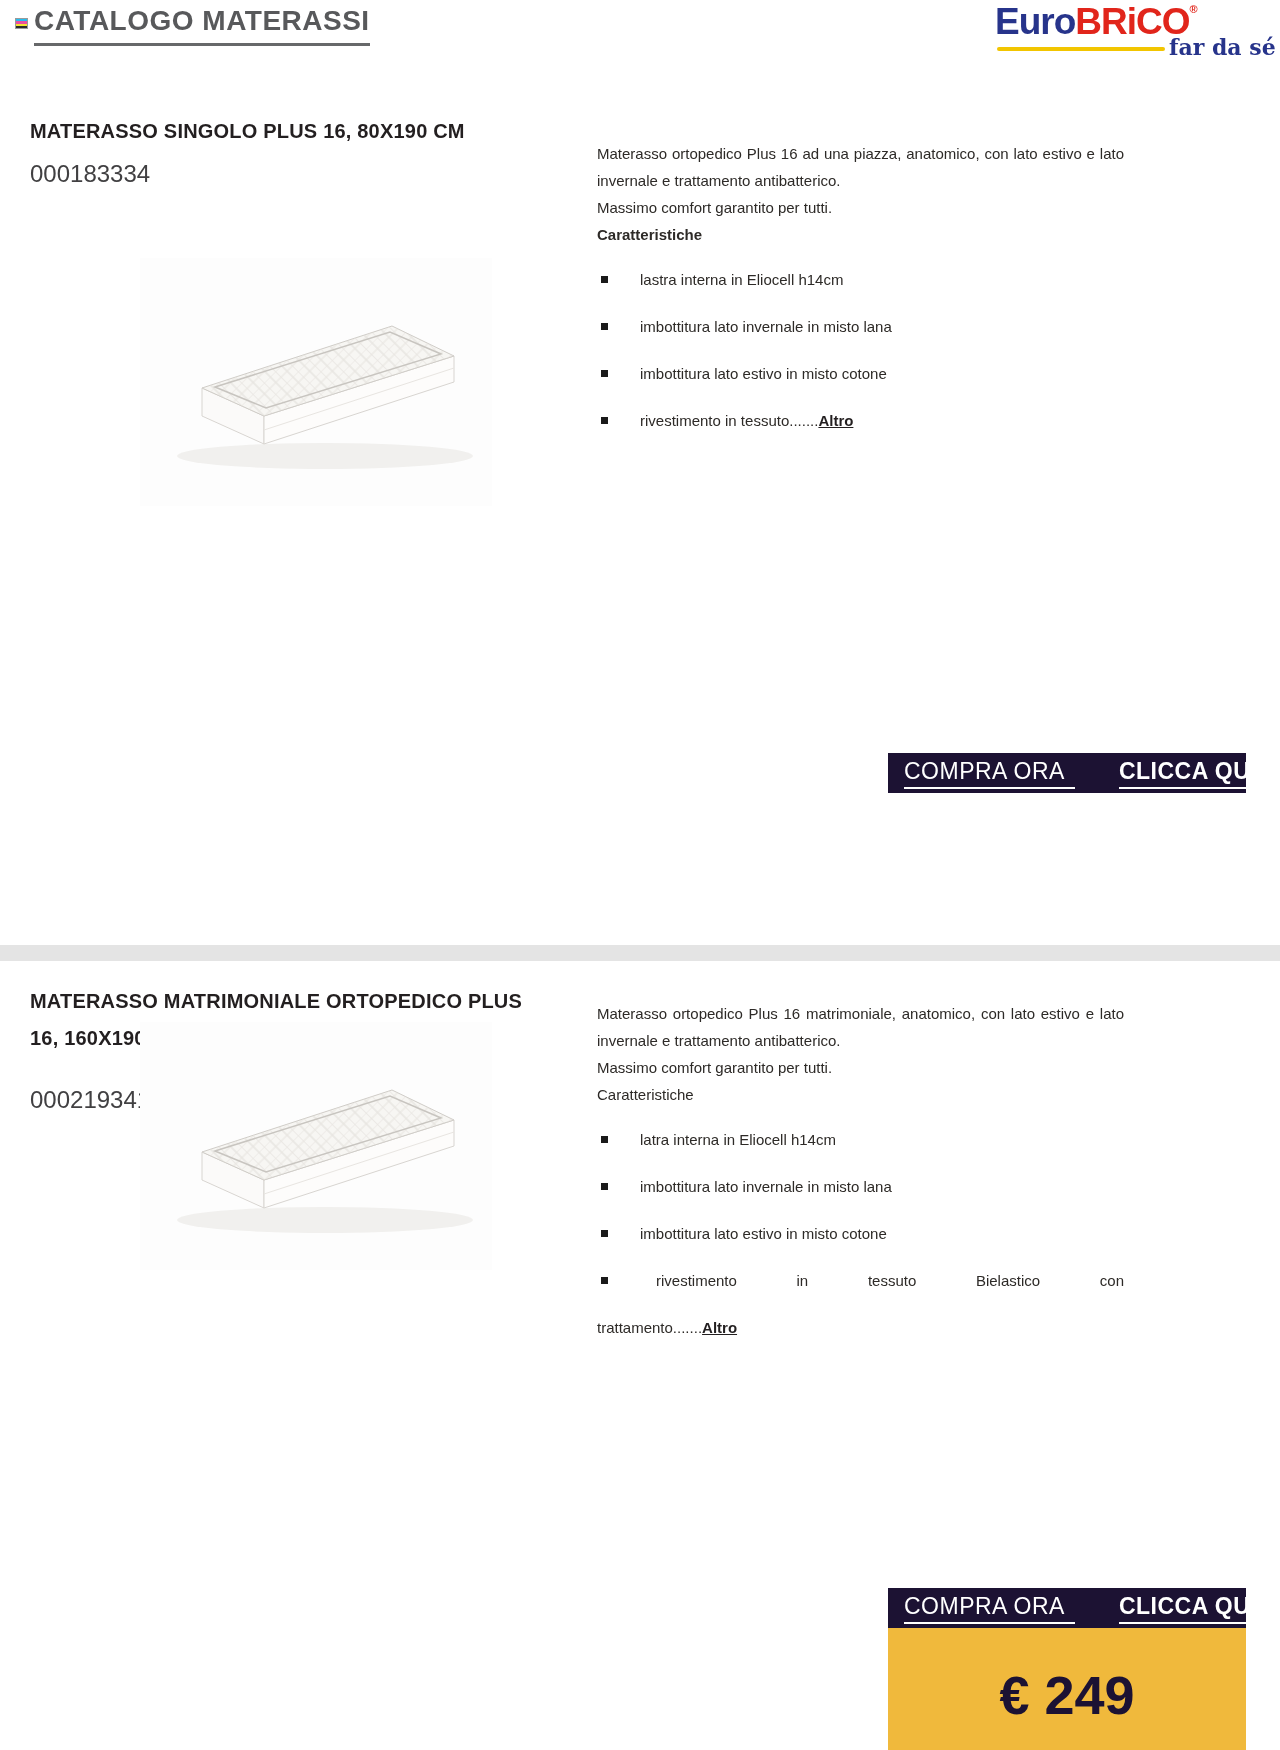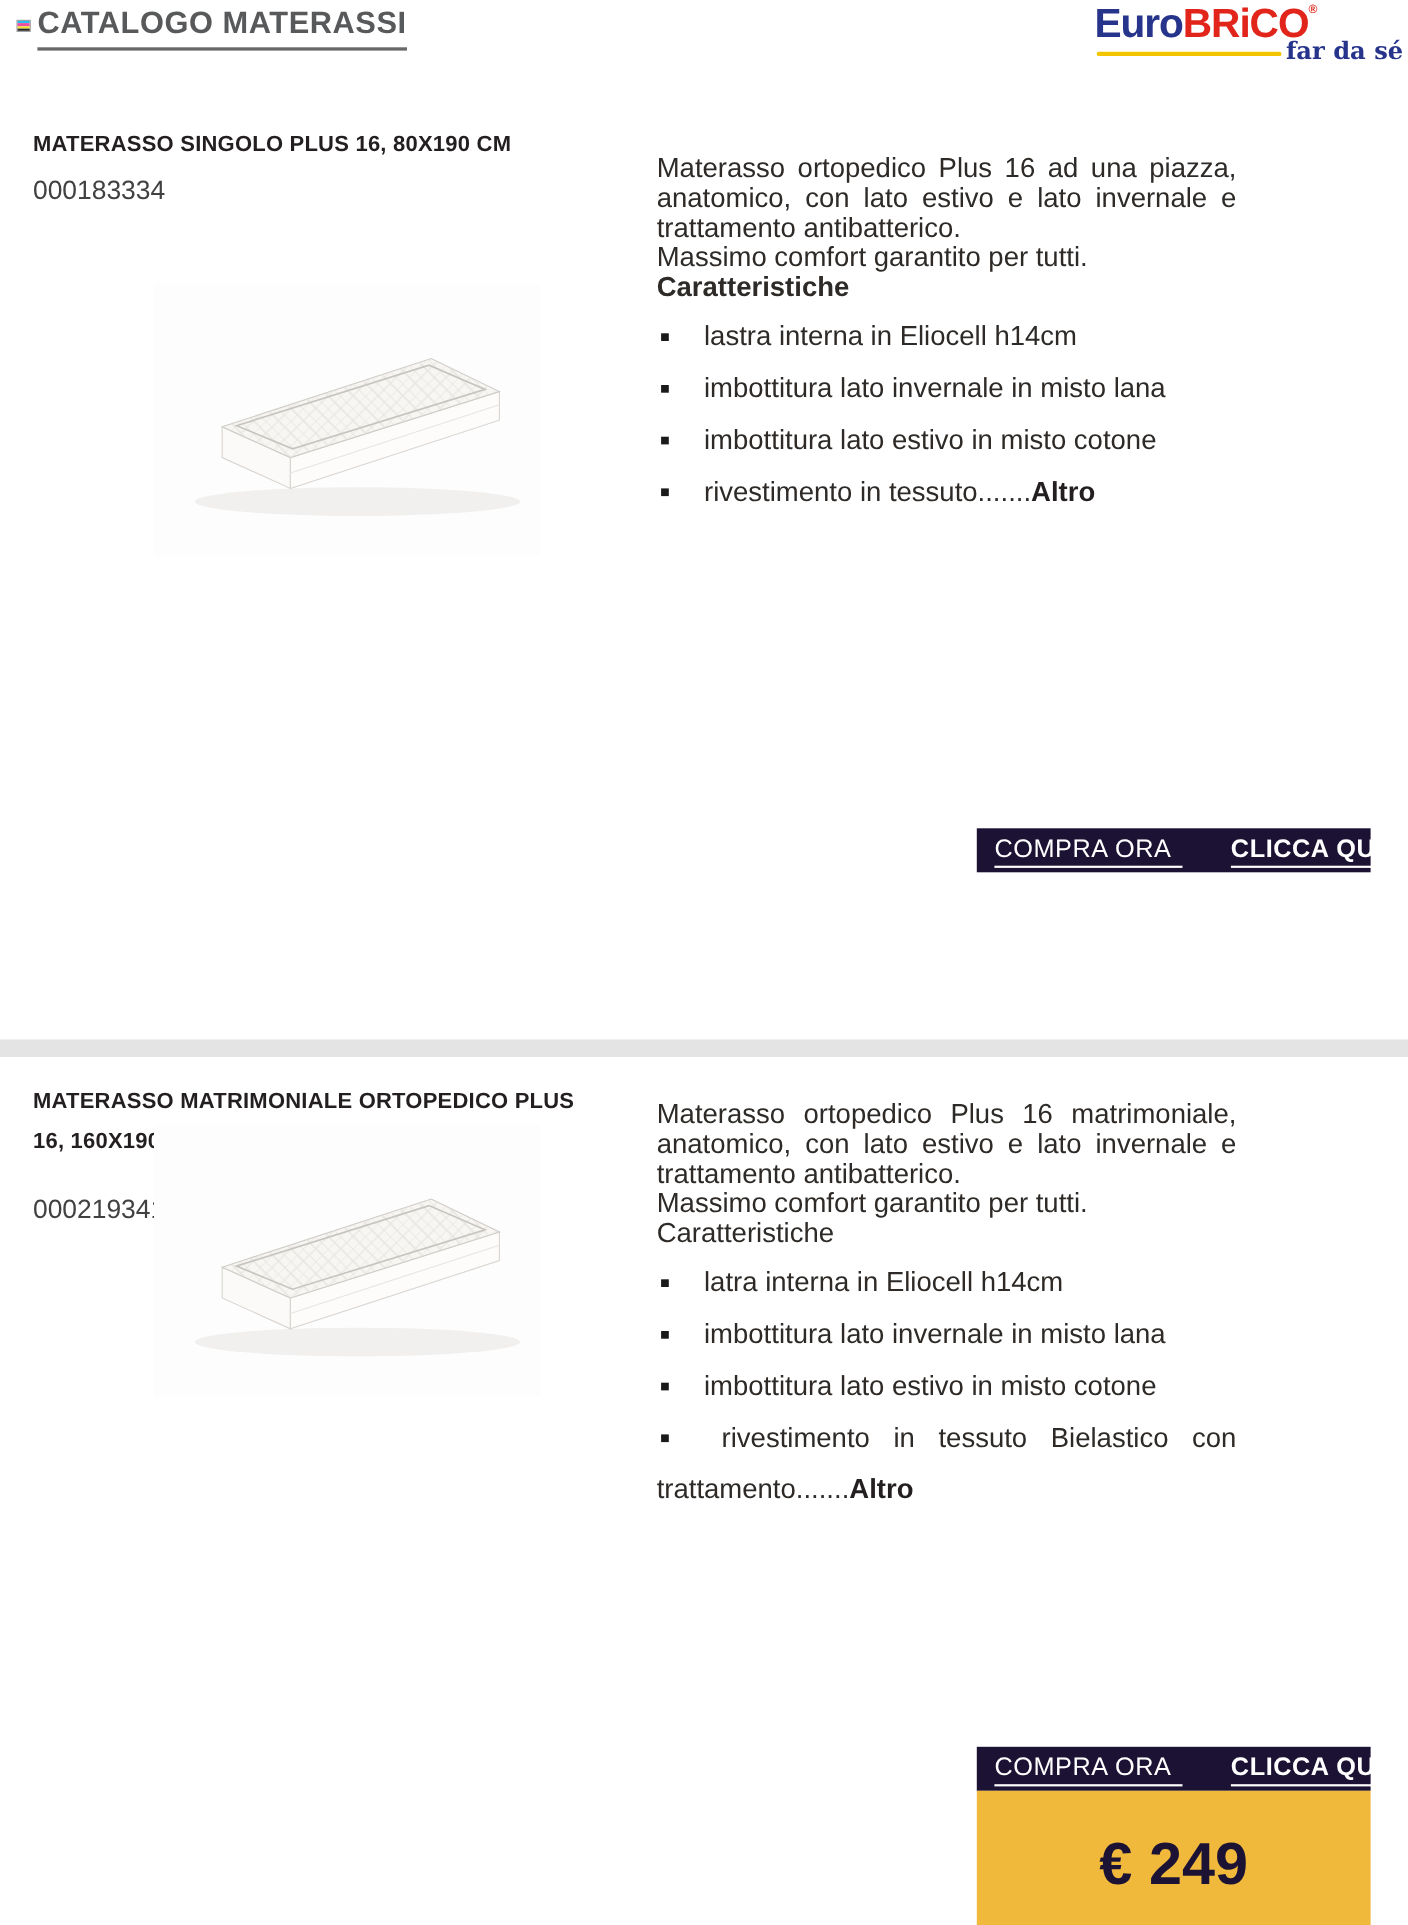--- a/index.html
+++ b/index.html
@@ -38,33 +38,33 @@
     position:absolute;left:174px;top:32px;font-family:"DejaVu Serif","Liberation Serif",serif;
     font-weight:bold;font-size:22px;color:var(--logo-blue);white-space:nowrap;
   }
   
   .product-title{position:absolute;font-size:20px;font-weight:bold;color:var(--title-black);letter-spacing:.2px;}
   #p1-title{left:30px;top:120px;width:545px;}
   #p2-title{left:30px;top:983px;width:520px;line-height:37px;}
   .product-code{position:absolute;font-size:24px;color:var(--code-gray);}
   #p1-code{left:30px;top:160px;}
   #p2-code{left:30px;top:1058px;margin-top:28px;}
-  .right-col{position:absolute;left:597px;width:527px;font-size:25px;line-height:27px;color:var(--text-dark);}
+  .right-col{position:absolute;left:597px;width:527px;font-size:15px;line-height:27px;color:var(--text-dark);}
   #p1-right{top:140px;}
   #p2-right{top:1000px;}
   .desc{text-align:justify;}
   .features-heading{font-weight:bold;}
   .features-heading.normal{font-weight:normal;}
   ul.features{list-style:none;margin-top:18px;}
   ul.features li{display:flex;margin-bottom:20px;}
   .bullet{width:7px;height:7px;background:#1a1a1a;margin:10px 0 0 4px;flex:0 0 auto;}
   .feat-text{margin-left:32px;flex:1;}
   .feat-text.spread{text-align:justify;text-align-last:justify;margin-left:48px;}
   .cont-line{margin-top:0px;}
-  .altro-link{font-weight:bold;color:var(--title-black);cursor:pointer;}
+  .altro-link{font-weight:bold;text-decoration:underline;color:var(--title-black);cursor:pointer;}
   
   .product-image{position:absolute;width:352px;height:248px;}
   #p1-image{left:140px;top:258px;}
   #p2-image{left:140px;top:1022px;}
   
   .price-box{position:absolute;width:358px;}
   #p1-pricebox{left:888px;top:753px;}
   #p2-pricebox{left:888px;top:1588px;}
   .price-bar{
     height:40px;background:var(--dark-navy);display:flex;align-items:center;

